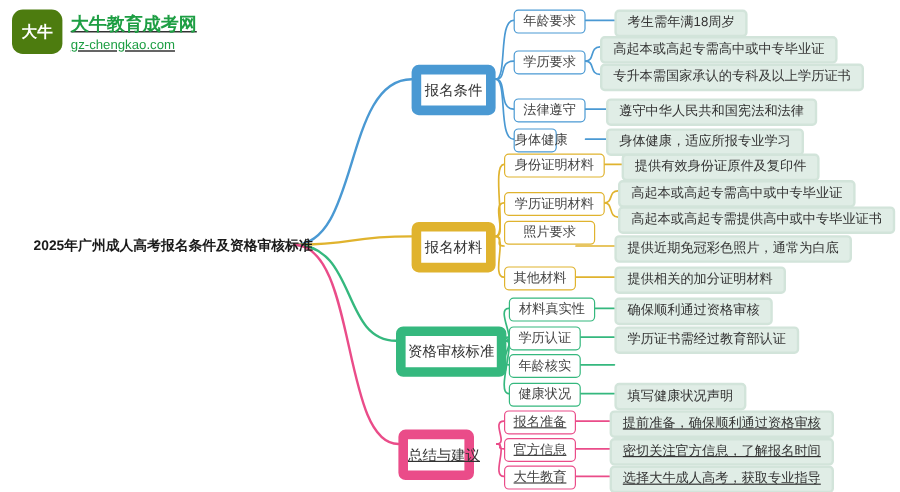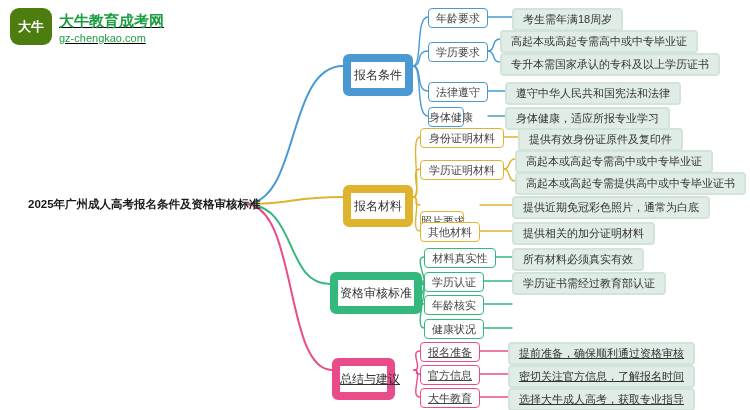--- a/index.html
+++ b/index.html
@@ -117,37 +117,38 @@
 
   <div class="node l1 b2" style="left:343px;top:185px;width:70px">报名材料</div>
 
   <div class="node l2 b2" style="left:420px;top:128px;width:84px">身份证明材料</div>
   <div class="node leaf b2" style="left:518px;top:128px">提供有效身份证原件及复印件</div>
 
   <div class="node l2 b2" style="left:420px;top:160px;width:84px">学历证明材料</div>
   <div class="node leaf b2" style="left:515px;top:150px">高起本或高起专需高中或中专毕业证</div>
   <div class="node leaf b2" style="left:515px;top:172px">高起本或高起专需提供高中或中专毕业证书</div>
 
-  <div class="node l2 b2" style="left:420px;top:211px;width:44px">照片要求</div>
+  <div class="node l2 b2" style="left:420px;top:184px;width:76px">照片要求</div>
   <div class="node leaf b2" style="left:512px;top:196px">提供近期免冠彩色照片，通常为白底</div>
 
   <div class="node l2 b2" style="left:420px;top:222px;width:60px">其他材料</div>
   <div class="node leaf b2" style="left:512px;top:222px">提供相关的加分证明材料</div>
 
   <div class="node l1 b3" style="left:330px;top:272px;width:92px">资格审核标准</div>
 
   <div class="node l2 b3" style="left:424px;top:248px;width:72px">材料真实性</div>
-  <div class="node leaf b3" style="left:512px;top:248px">所有材料必须真实有效</div>
+  <div class="node leaf b3" style="left:512px;top:248px">确保顺利通过资格审核</div>
 
   <div class="node l2 b3" style="left:424px;top:272px;width:60px">学历认证</div>
   <div class="node leaf b3" style="left:512px;top:272px">学历证书需经过教育部认证</div>
 
   <div class="node l2 b3" style="left:424px;top:295px;width:60px">年龄核实</div>
 
   <div class="node l2 b3" style="left:424px;top:319px;width:60px">健康状况</div>
+  <div class="node leaf b3" style="left:512px;top:319px">填写健康状况声明</div>
 
   <div class="node l1 b4" style="left:332px;top:358px;width:63px">总结与建议</div>
 
   <div class="node l2 b4" style="left:420px;top:342px;width:60px">报名准备</div>
   <div class="node leaf b4" style="left:508px;top:342px">提前准备，确保顺利通过资格审核</div>
 
   <div class="node l2 b4" style="left:420px;top:365px;width:60px">官方信息</div>
   <div class="node leaf b4" style="left:508px;top:365px">密切关注官方信息，了解报名时间</div>
 
   <div class="node l2 b4" style="left:420px;top:388px;width:60px">大牛教育</div>

